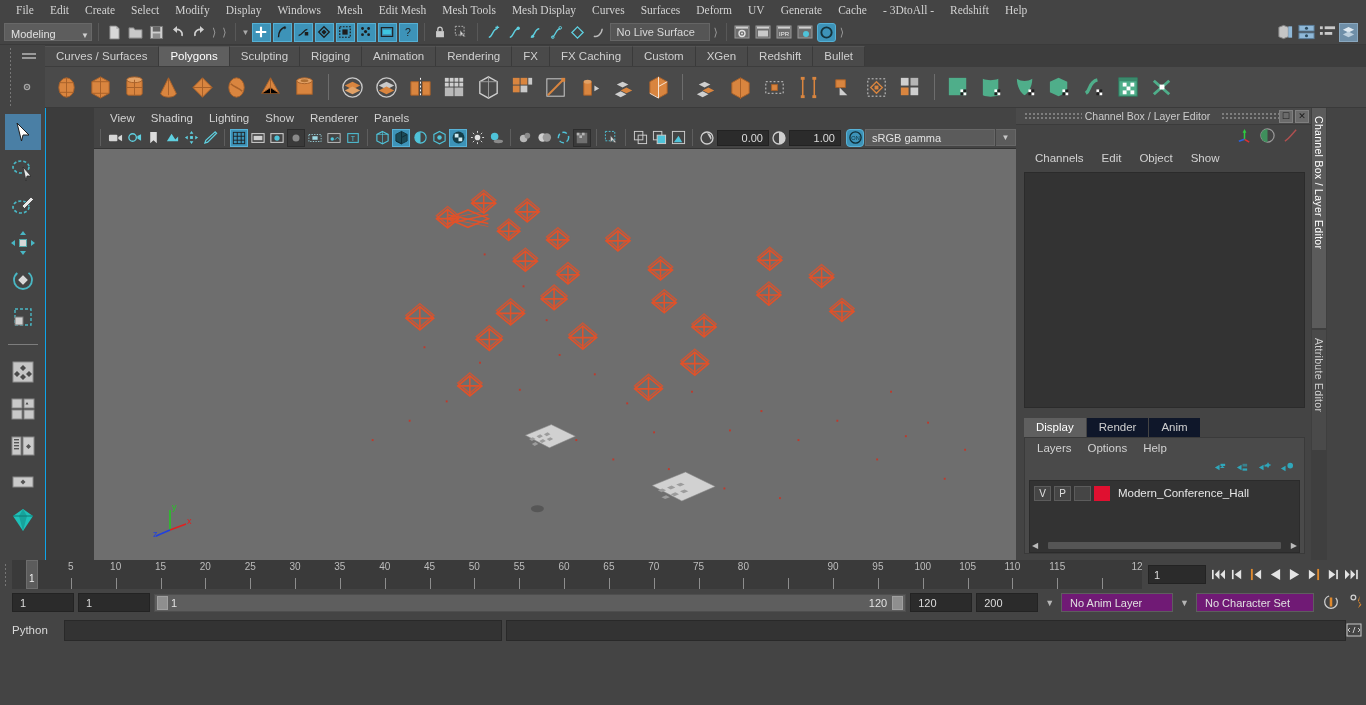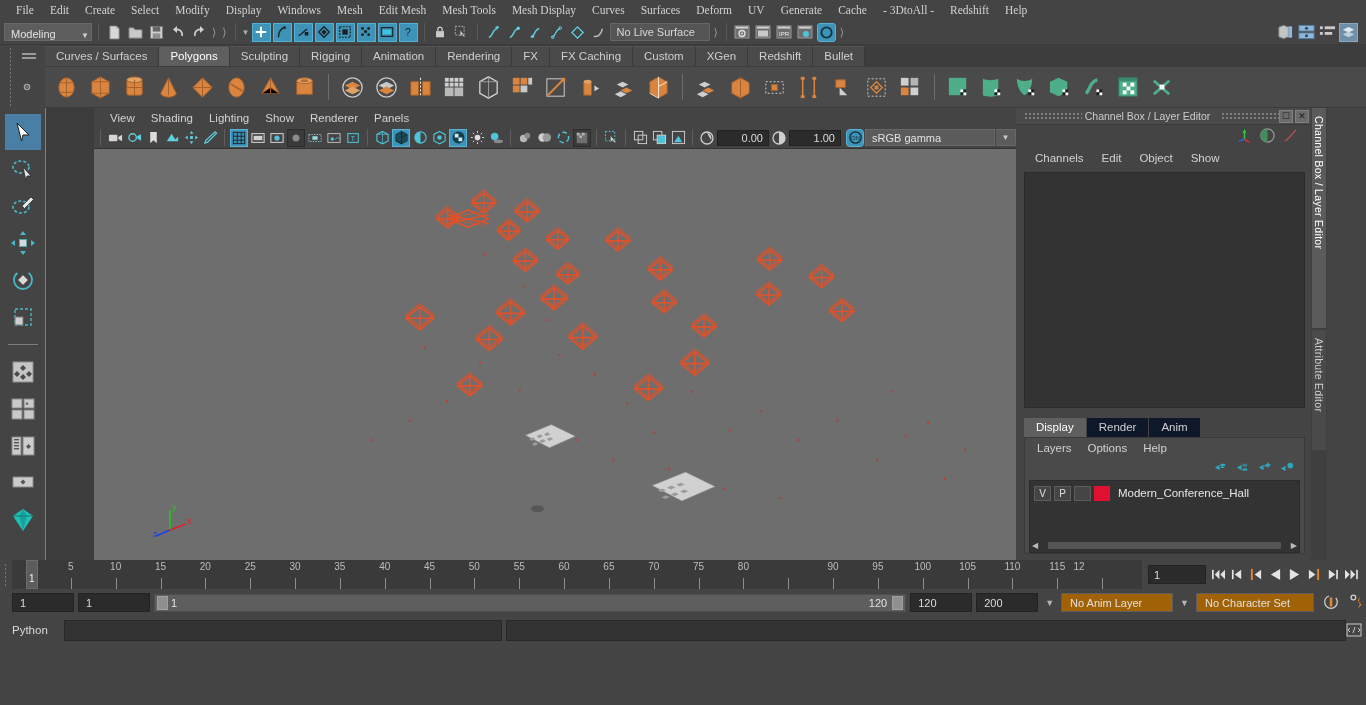--- a/index.html
+++ b/index.html
@@ -176,21 +176,21 @@
     font-size:11px; display:flex; align-items:center; padding-left:7px;
   }
   .rangebar{
     flex:1; height:18px; background:#5e5e5e; border:1px solid #4e4e4e; position:relative;
     display:flex; align-items:center; justify-content:space-between; padding:0 2px;
   }
   .grip{ width:11px; height:14px; background:#8f8f8f; border:1px solid #a0a0a0;}
   .rangebar .l{ position:absolute; left:16px; font-size:11px; color:#e2e2e2;}
   .rangebar .r{ position:absolute; right:18px; font-size:11px; color:#e2e2e2;}
   .selbox{
-    height:19px; background:#a16207; border:1px solid #5e5e5e; color:#e0e0e0; font-size:11px;
+    height:19px; background:#701a75; border:1px solid #5e5e5e; color:#e0e0e0; font-size:11px;
     display:flex; align-items:center; padding:0 8px;
   }
   .dcaret{ font-size:9px; color:#b5b5b5; padding:0 3px;}
 
   
   .cmdrow{ height:28px; background:#444444; display:flex; align-items:center; padding-left:12px; gap:4px;}
   .cmdlabel{ font-size:11.5px; color:#d8d8d8; width:48px;}
   .cmdinput{ width:438px; height:21px; background:#333333; border:1px solid #292929;}
   .cmdoutput{ flex:1; height:21px; background:#333333; border:1px solid #292929; margin-right:20px;}
   .cmdicon{ position:absolute; right:4px; width:16px; height:16px;}
@@ -1373,21 +1373,21 @@
         <div class="tlab" style="left: 865.935px;">95</div>
         <div class="tick" style="left: 910.774px;"></div>
         <div class="tlab" style="left: 910.774px;">100</div>
         <div class="tick" style="left: 955.613px;"></div>
         <div class="tlab" style="left: 955.613px;">105</div>
         <div class="tick" style="left: 1000.45px;"></div>
         <div class="tlab" style="left: 1000.45px;">110</div>
         <div class="tick" style="left: 1045.29px;"></div>
         <div class="tlab" style="left: 1045.29px;">115</div>
         <div class="tick" style="left: 1090.13px;"></div>
-        <div class="tlab" style="left: 1067px;">12</div>
+        <div class="tlab" style="left: 1125px;">12</div>
       </div>
     <div class="tfield">
       <span>1</span>
     </div>
     <div class="playbtns">
       <div class="pb">
           <svg width="15" height="13" viewBox="0 0 16 14">
             <rect x="1" y="2" width="1.8" height="10" fill="#e3e3e3"></rect>
             <path d="M9 2v10L4 7z" fill="#e3e3e3"></path>
             <path d="M15 2v10L10 7z" fill="#e3e3e3"></path>

